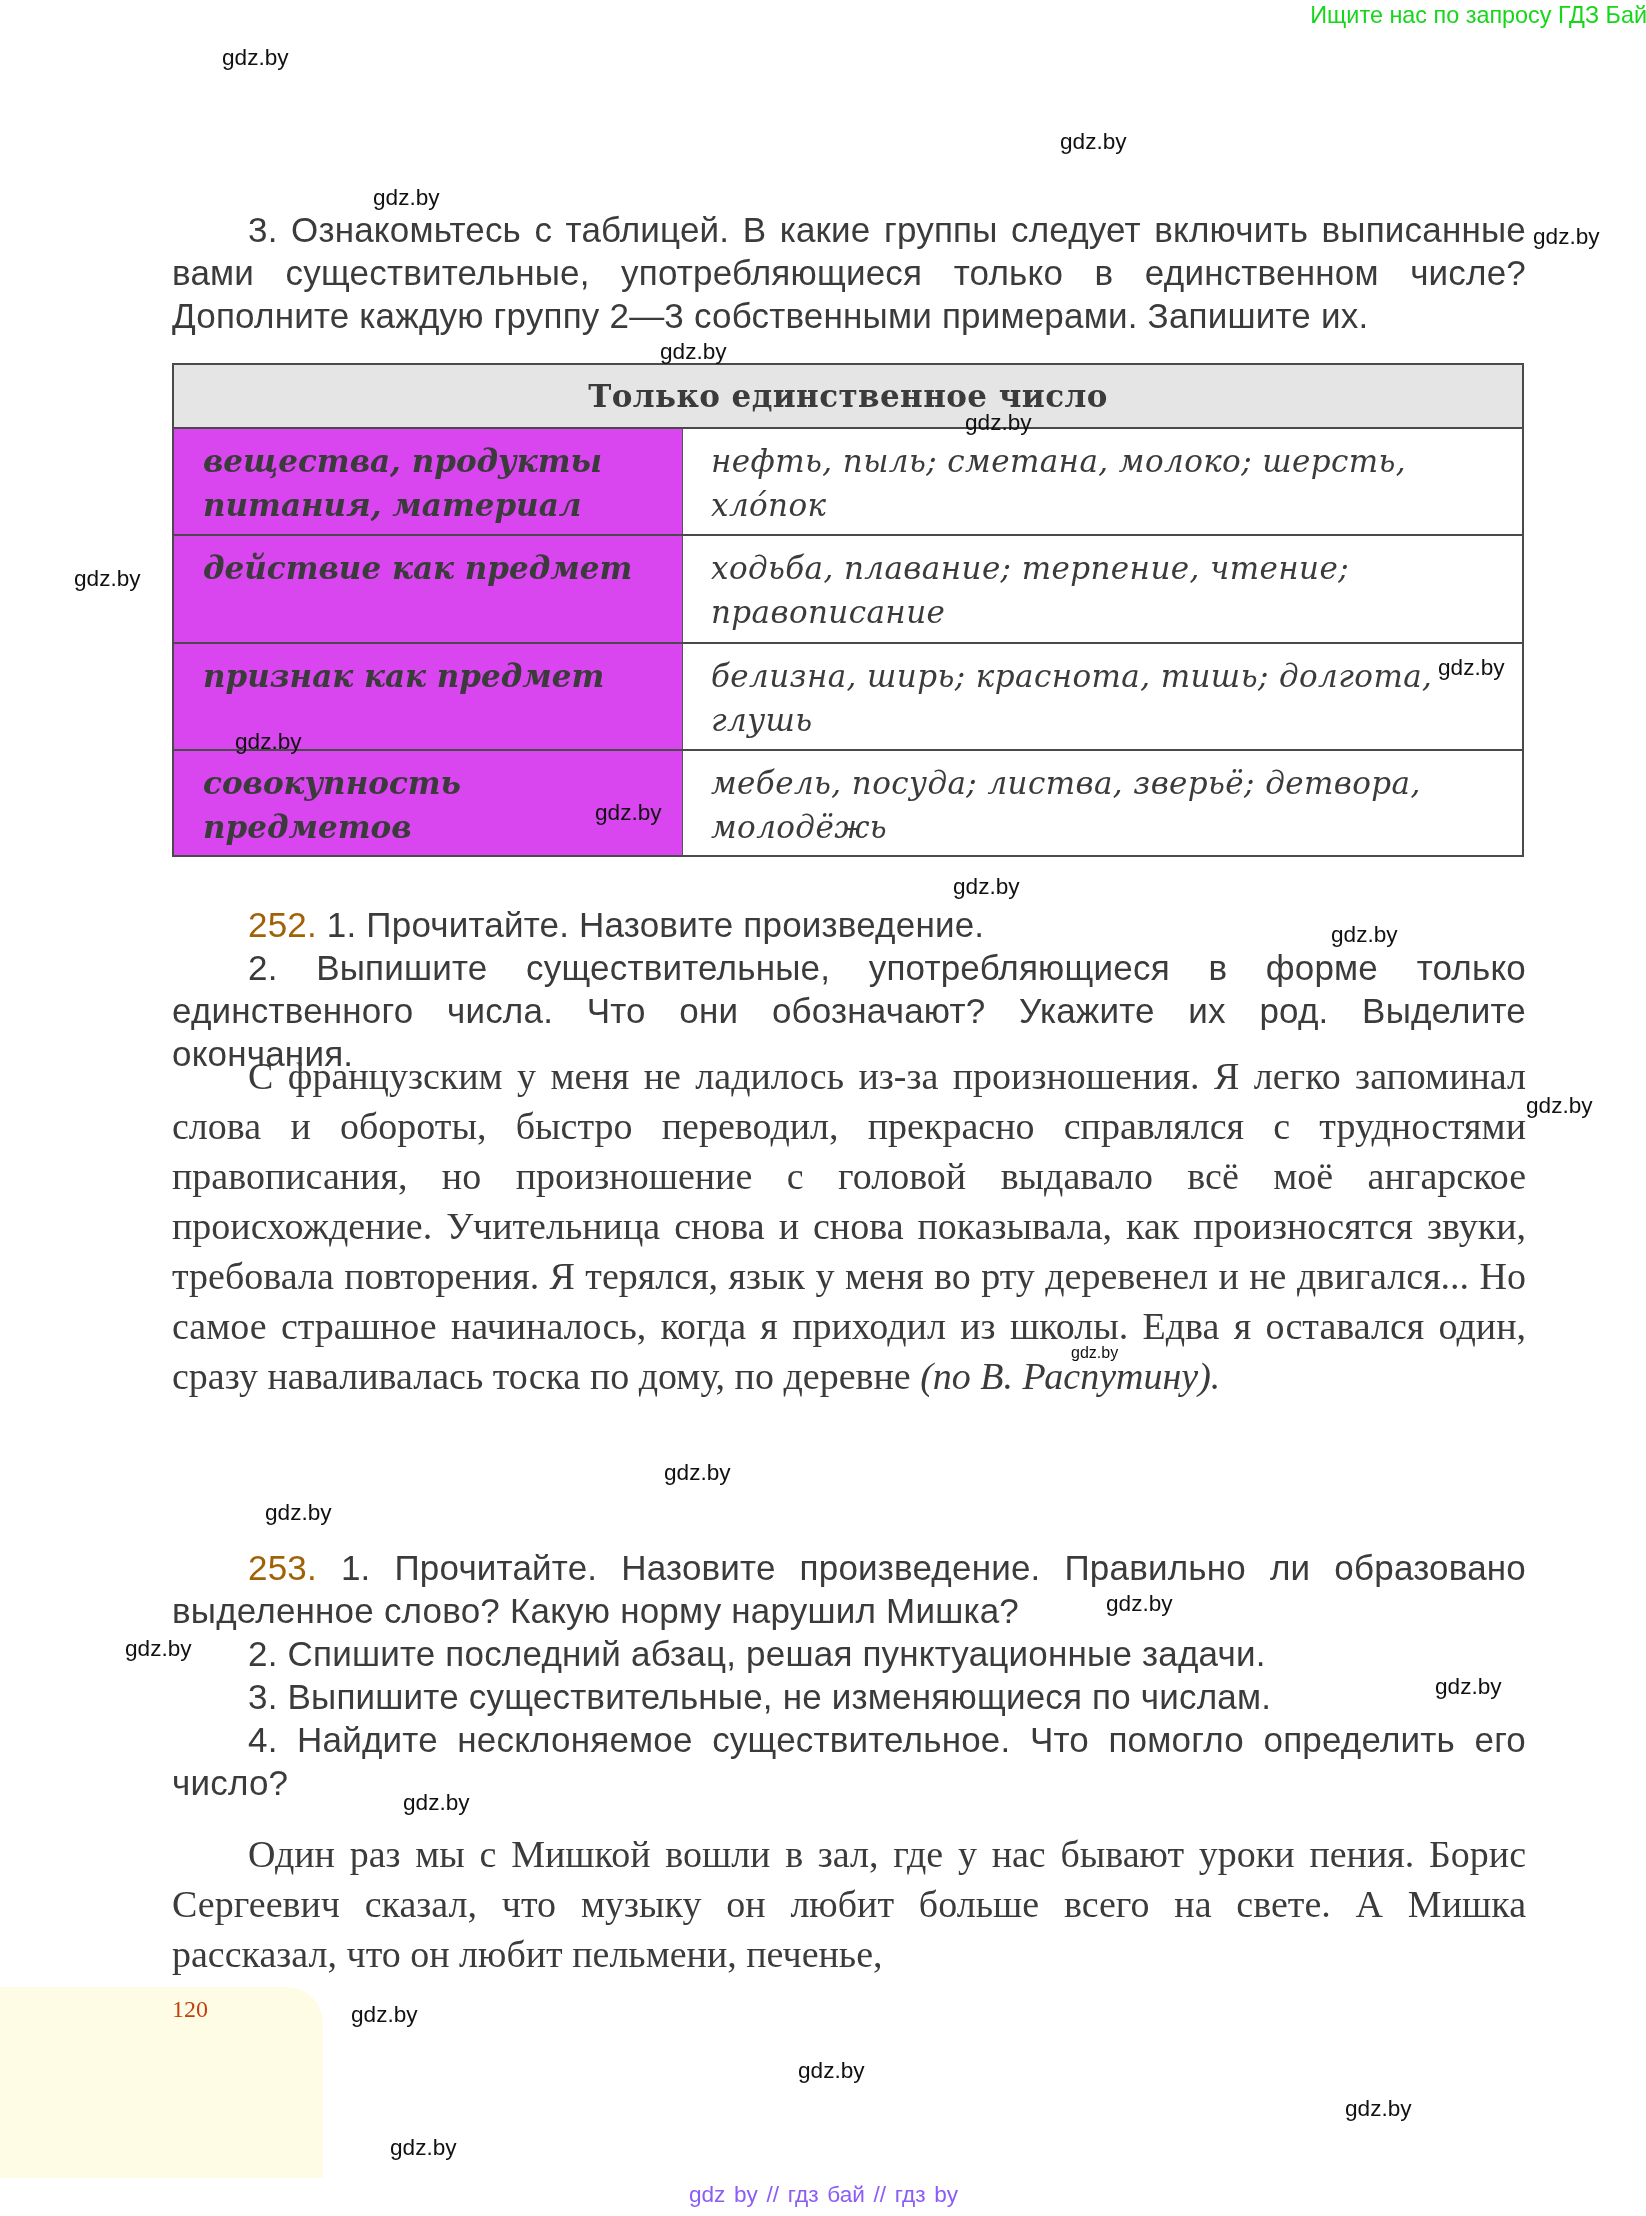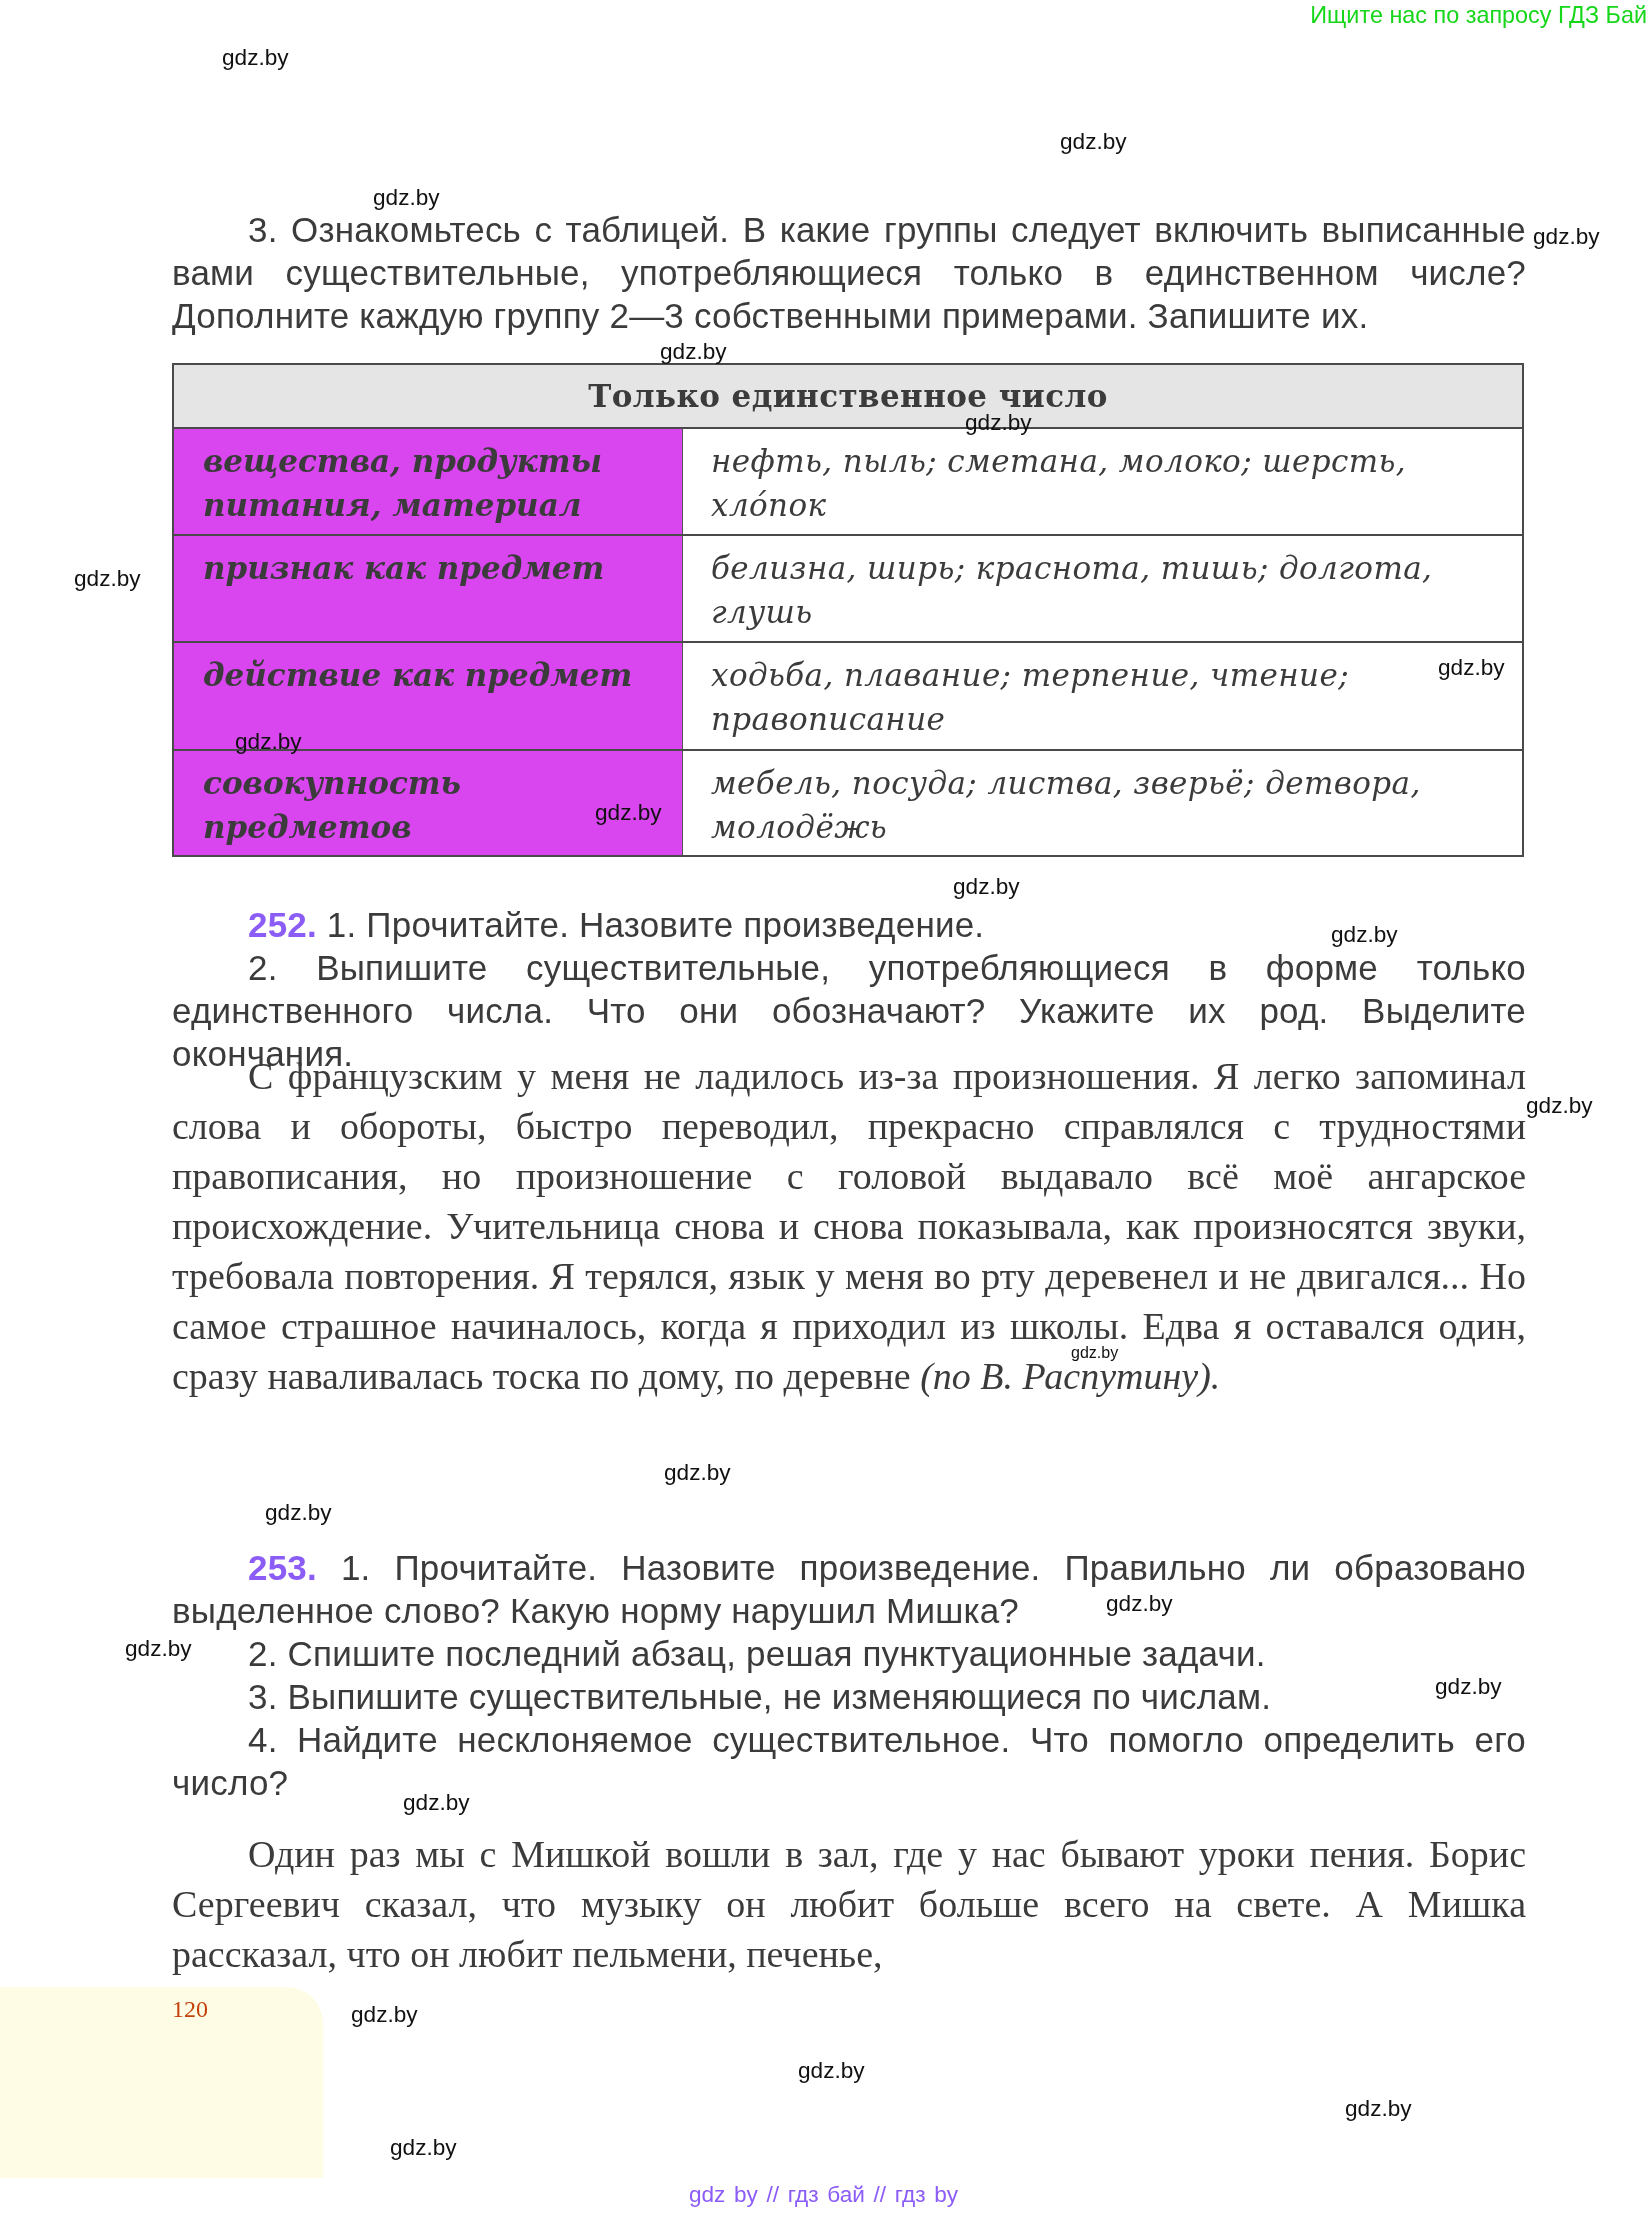--- a/index.html
+++ b/index.html
@@ -5,21 +5,21 @@
   html, body { margin:0; padding:0; }
   body { width:1647px; height:2216px; position:relative; background:#ffffff; overflow:hidden;
          font-family:"Liberation Sans", sans-serif; color:#3b3b3b; }
   .abs { position:absolute; }
   .top-banner { left:0; width:1647px; top:1.6px; text-align:right; color:#16d61a; font-size:23.4px; }
   .wm { position:absolute; font-family:"Liberation Sans", sans-serif; font-size:22.6px; color:#111; white-space:nowrap; }
   .wm.small { font-size:16px; }
   .task { position:absolute; left:172px; width:1354px; font-size:35px; line-height:43px; letter-spacing:0.2px; }
   .task p { margin:0; text-align:justify; }
   .task .ind { text-indent:76px; }
-  .num { color:#8b5cf6; font-weight:bold; }
+  .num { color:#a16207; font-weight:normal; }
   .passage { position:absolute; left:172px; width:1354px; font-family:"Liberation Serif", "DejaVu Serif", serif;
              font-size:38px; line-height:50px; color:#3b3b3b; text-align:justify; }
   .passage p { margin:0; text-indent:76px; }
   .passage .it { font-style:italic; }
   table.rule { position:absolute; left:172px; top:363px; width:1352px; border-collapse:collapse;
                font-family:"DejaVu Serif", "Liberation Serif", serif; color:#3b3b3b; }
   table.rule th { height:60px; background:#e5e5e5; border:2.4px solid #4a4a4a; font-size:31px; font-weight:bold; letter-spacing:0.4px; }
   table.rule td { border:2.4px solid #4a4a4a; vertical-align:top; font-style:italic; font-size:31px; line-height:44px; padding:9.7px 28px 6.4px 28px; }
   table.rule td.cat { background:#d946ef; width:451px; font-weight:bold; border-right:1.6px solid #555; padding-left:29px; }
   table.rule td.ex { background:#ffffff; border-left:1.6px solid #555; letter-spacing:0.4px; }
@@ -38,27 +38,27 @@
 
 <table class="rule">
   <tbody>
       <tr>
     <th colspan="2">Только единственное число</th>
   </tr>
   <tr style="height:107px;">
     <td class="cat">вещества, продукты питания, материал</td>
     <td class="ex">нефть, пыль; сметана, молоко; шерсть, хло́пок</td>
   </tr>
+  <tr style="height:108px;">
+    <td class="cat">действие как предмет</td>
+    <td class="ex">ходьба, плавание; терпение, чтение; правописание</td>
+  </tr>
   <tr style="height:107px;">
     <td class="cat">признак как предмет</td>
     <td class="ex">белизна, ширь; краснота, тишь; долгота, глушь</td>
-  </tr>
-  <tr style="height:108px;">
-    <td class="cat">действие как предмет</td>
-    <td class="ex">ходьба, плавание; терпение, чтение; правописание</td>
   </tr>
   <tr style="height:88px;">
     <td class="cat">совокупность предметов</td>
     <td class="ex">мебель, посуда; листва, зверьё; детвора, молодёжь</td>
   </tr>
 </tbody>
   </table>
 
 <div class="task" style="top:903px;">
   <p class="ind"><span class="num">252.</span> <span>1. Прочитайте. Назовите произведение.</span></p>

